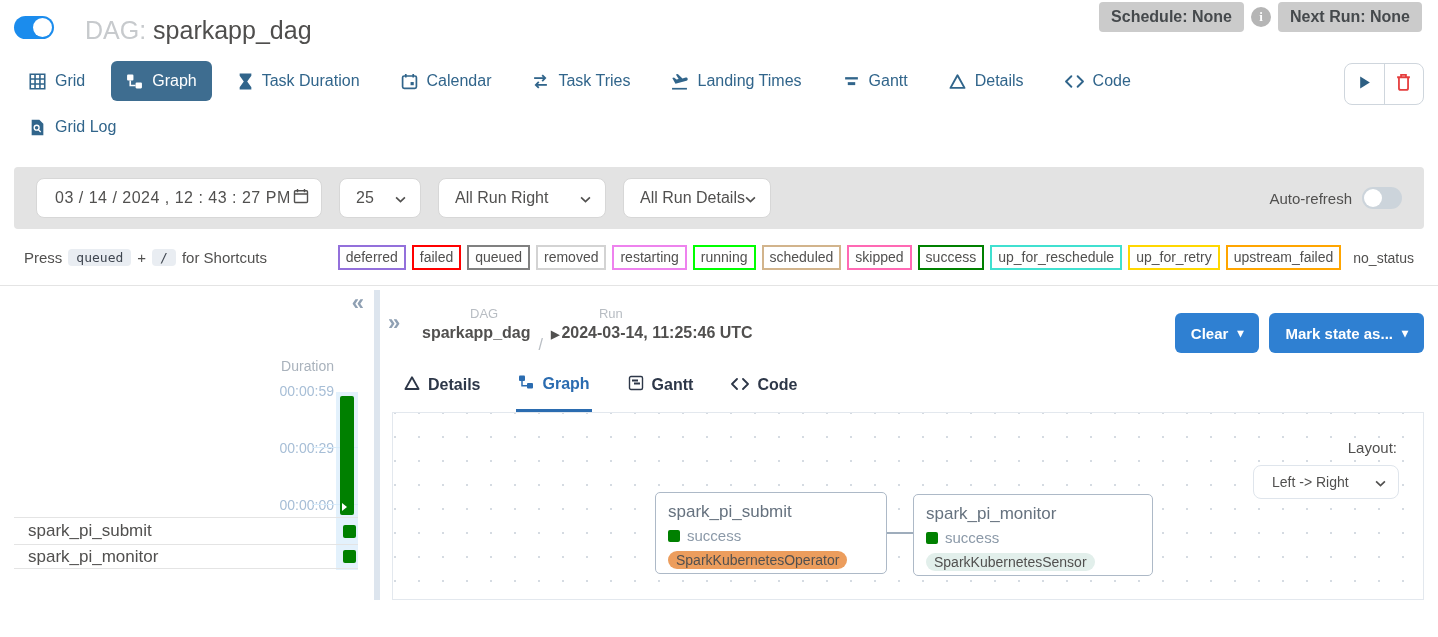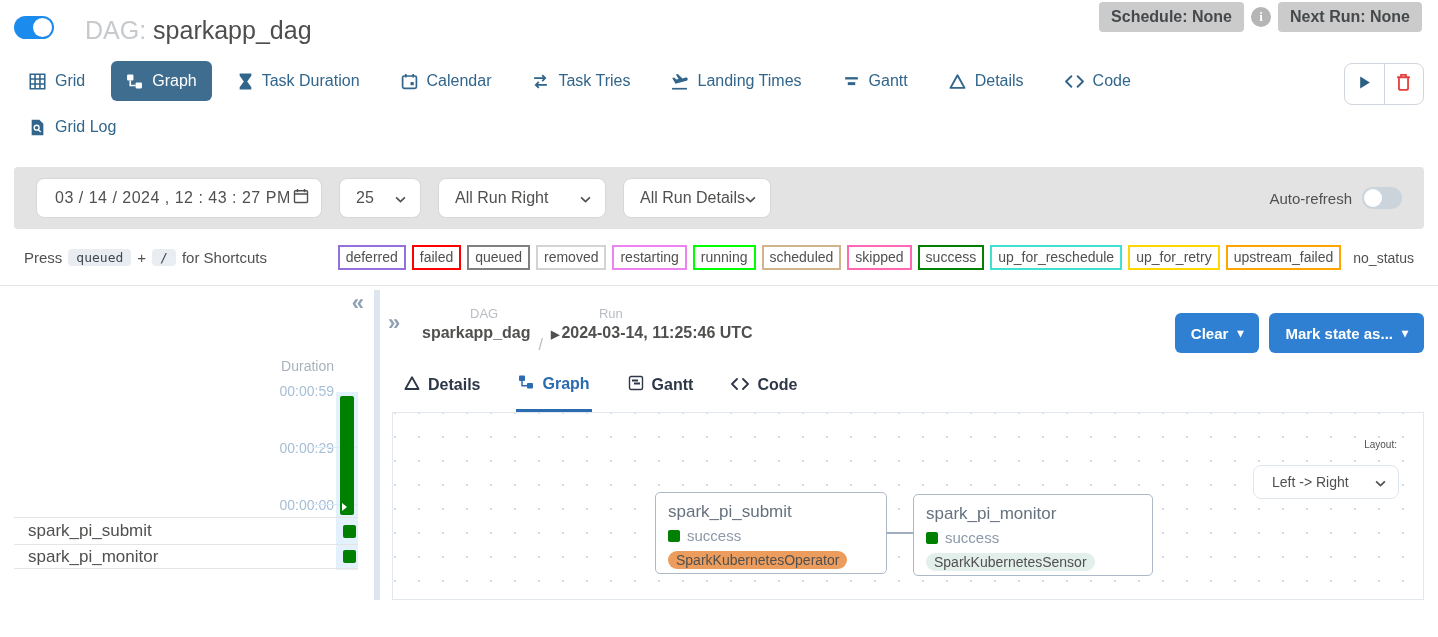--- a/index.html
+++ b/index.html
@@ -100,21 +100,21 @@
   .btn-caret { font-size:12px; }
 
   .run-tabs { display:flex; gap:34px; margin:16px 0 0 10px; height:42px; }
   .run-tab { display:flex; align-items:center; gap:8px; font-size:16px; font-weight:700; color:#2d3748;
     padding:0 2px 12px 2px; cursor:pointer; }
   .run-tab.active { color:#2b6cb0; border-bottom:3px solid #2b6cb0; }
 
   .canvas { position:relative; height:188px; border:1px solid #e3e8ee;
     background-image:radial-gradient(circle, #d5dbe2 1.1px, transparent 1.3px);
     background-size:24px 24px; background-position:14px 12px; overflow:hidden; }
-  .layout-label { position:absolute; top:26px; right:26px; font-size:10px; color:#51504f; }
+  .layout-label { position:absolute; top:26px; right:26px; font-size:15px; color:#51504f; }
   .layout-select { position:absolute; top:52px; right:24px; width:146px; height:34px; background:#fff;
     border:1px solid #dfe5ec; border-radius:8px; display:flex; align-items:center; justify-content:space-between;
     padding:0 12px 0 18px; font-size:14px; color:#51504f; cursor:pointer; }
   .edge { position:absolute; height:2px; background:#9fadbc; }
   .node { position:absolute; background:#fff; border:1px solid #adb9c7; border-radius:5px;
     padding:9px 12px; cursor:pointer; }
   .node-title { font-size:17px; color:#66727f; }
   .node-status { display:flex; align-items:center; gap:7px; margin-top:5px; }
   .status-square { width:12px; height:12px; border-radius:2px; }
   .status-text { font-size:15px; color:#8b99a8; }

